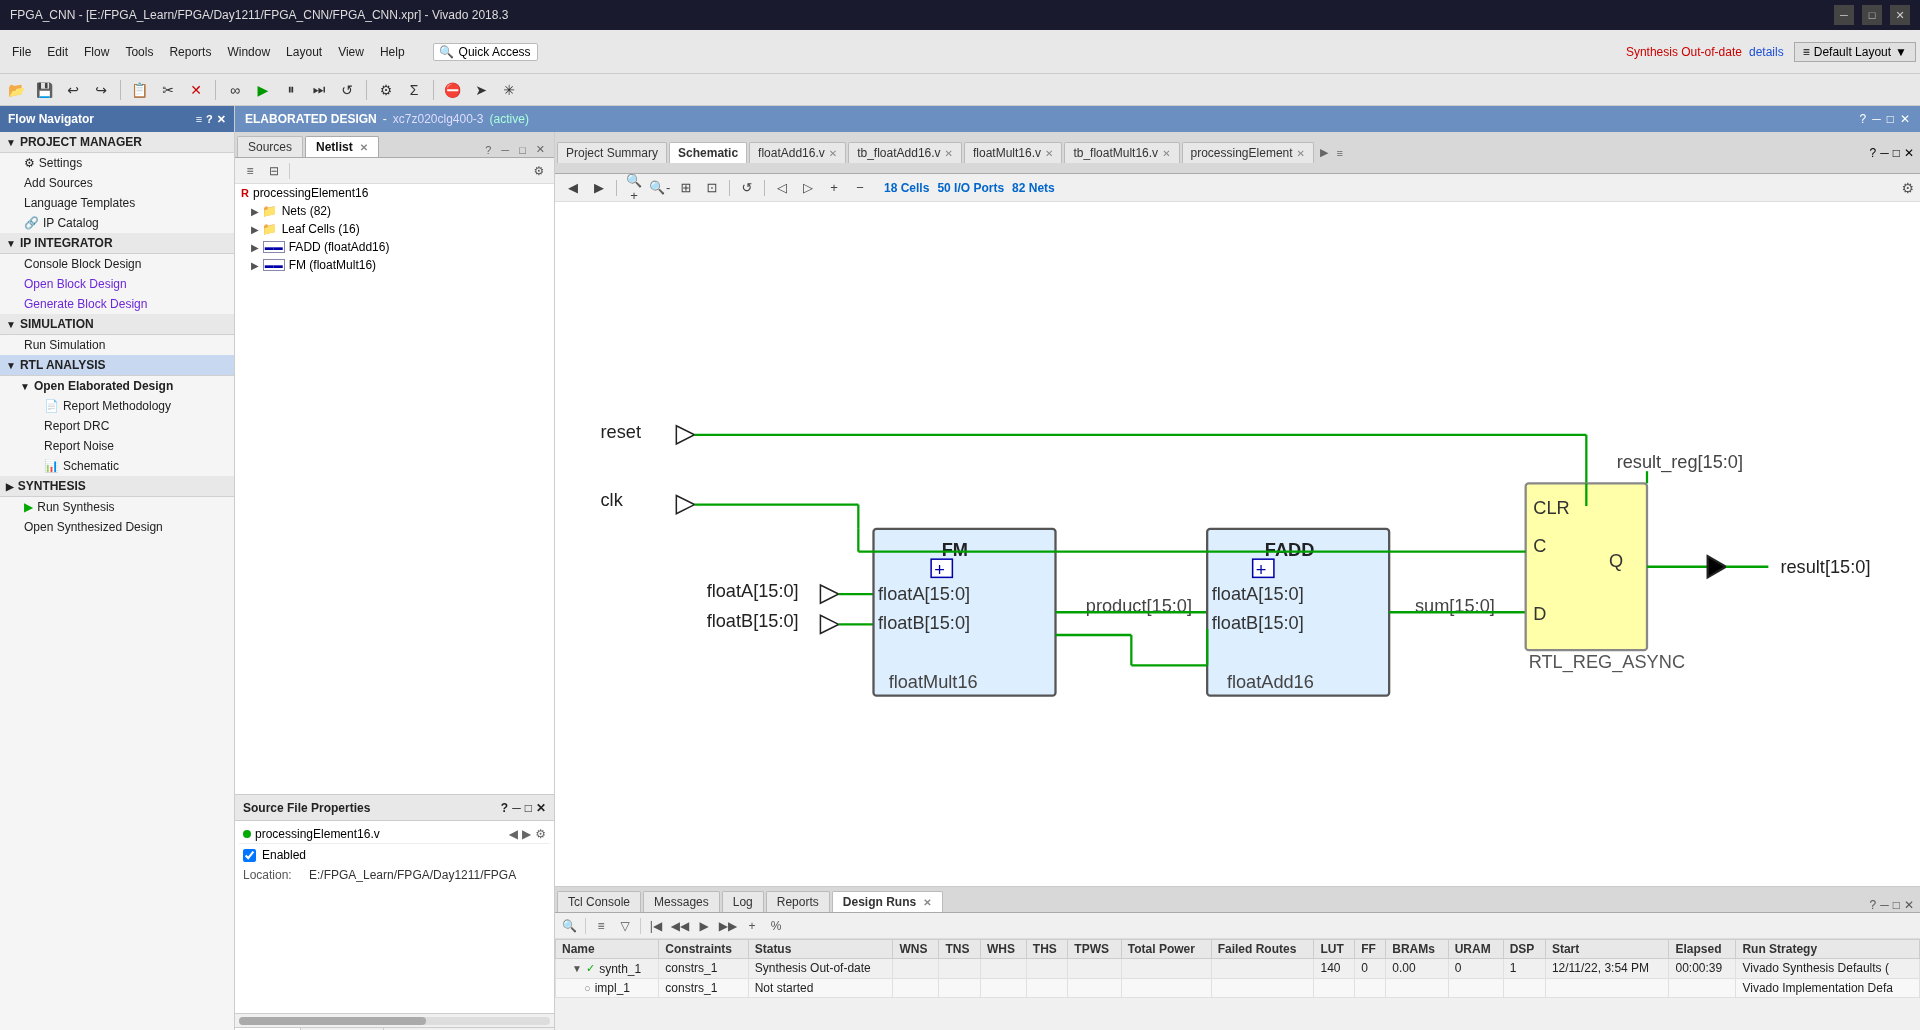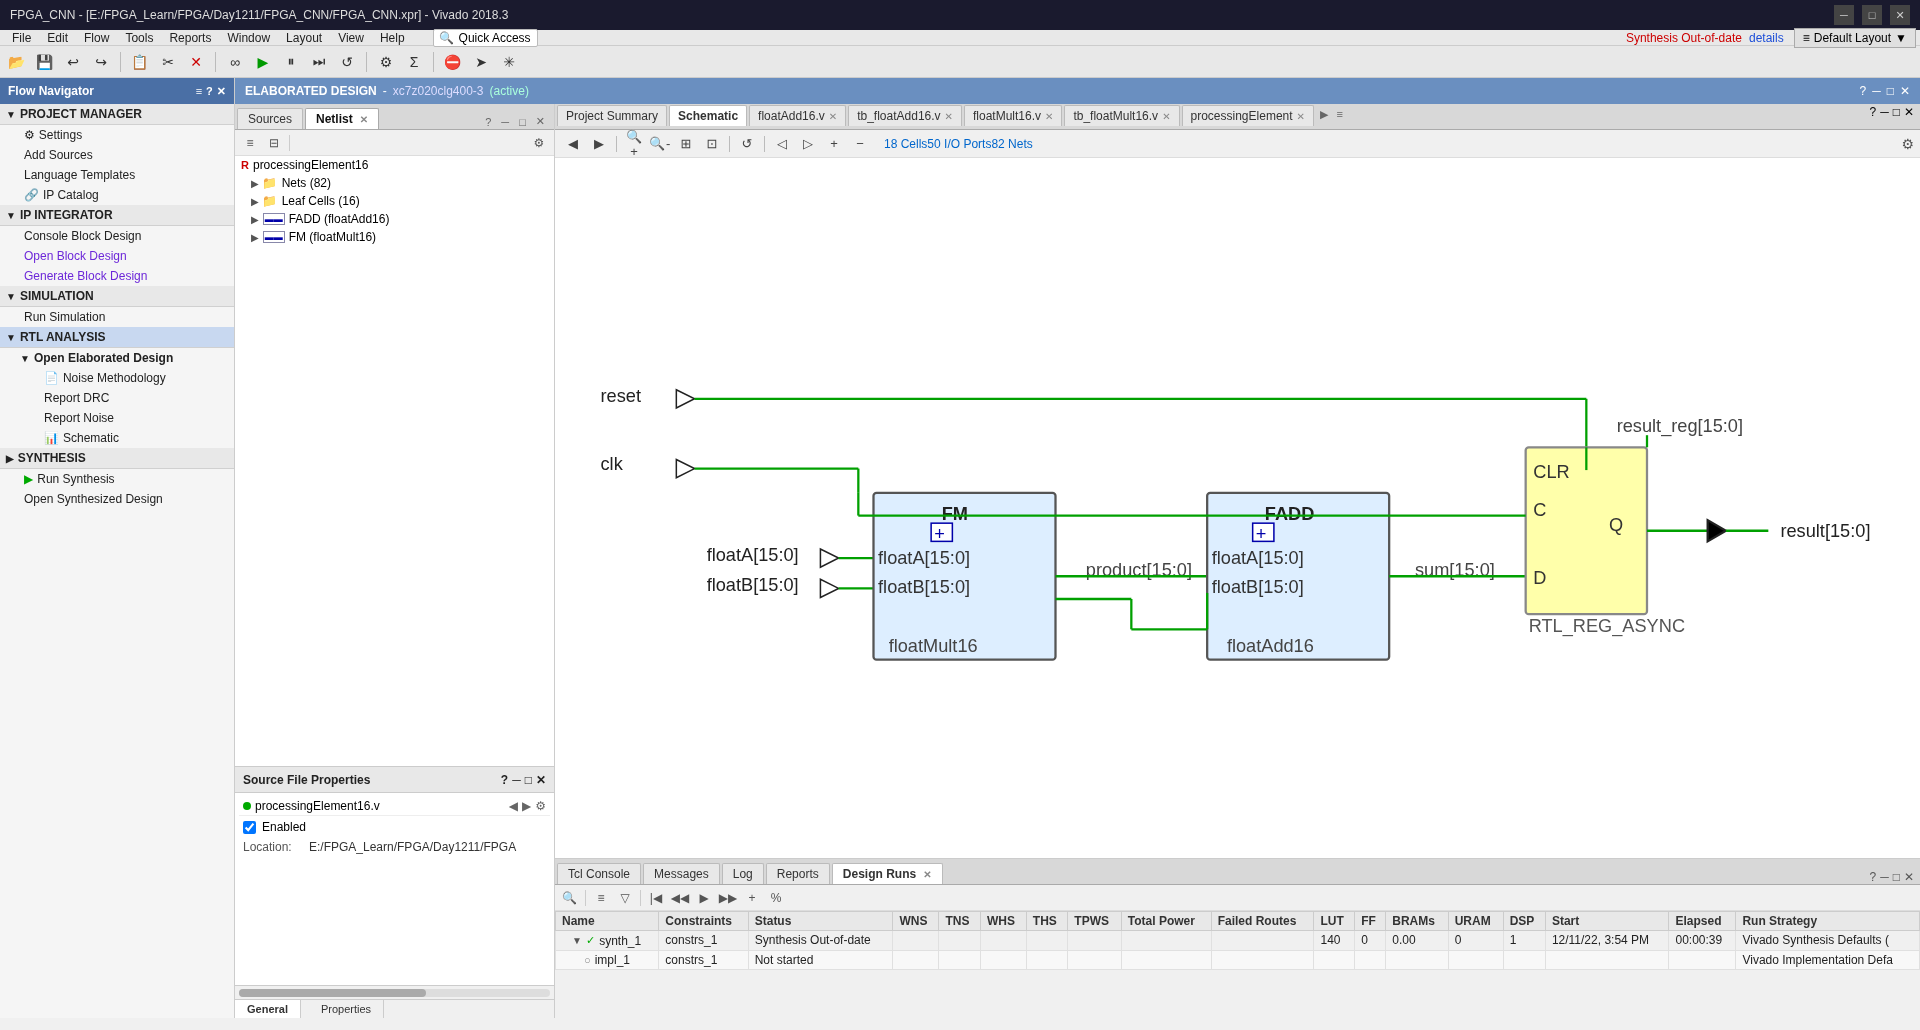--- a/index.html
+++ b/index.html
@@ -13,21 +13,21 @@
       display: flex;
       align-items: center;
       padding: 0 10px;
       justify-content: space-between;
     }
     #titlebar .win-controls { display: flex; gap: 8px; }
     #titlebar .win-btn { width: 20px; height: 20px; background: #444; border: none; color: #ccc; cursor: pointer; font-size: 11px; display: flex; align-items: center; justify-content: center; }
 
     
     #menubar {
-      height: 16px;
+      height: 44px;
       background: #e8e8e8;
       border-bottom: 1px solid #ccc;
       display: flex;
       align-items: center;
       padding: 0 4px;
     }
     #menubar .menu-item {
       padding: 2px 8px;
       cursor: pointer;
       font-size: 12px;
@@ -311,24 +311,24 @@
     .props-scroll-thumb { width: 60%; height: 8px; background: #aaa; border-radius: 4px; }
 
     
     #right-panel {
       flex: 1;
       display: flex;
       flex-direction: column;
     }
 
     #schematic-tab-bar {
-      height: 26px;
+      height: 42px;
       background: #d8d8d8;
       display: flex;
-      align-items: flex-start;
+      align-items: center;
       border-bottom: 1px solid #aaa;
       padding: 1px 2px;
       overflow: hidden;
     }
     .sch-tab {
       padding: 3px 8px;
       cursor: pointer;
       border: 1px solid #bbb;
       border-bottom: none;
       background: #e8e8e8;
@@ -351,21 +351,21 @@
       height: 28px;
       background: #f0f0f0;
       border-bottom: 1px solid #ddd;
       display: flex;
       align-items: center;
       padding: 0 6px;
       gap: 2px;
     }
     .sch-btn { width: 24px; height: 22px; border: 1px solid transparent; background: transparent; cursor: pointer; font-size: 13px; color: #444; display: flex; align-items: center; justify-content: center; }
     .sch-sep { width: 1px; height: 16px; background: #bbb; margin: 0 3px; }
-    .sch-info { display: flex; align-items: center; gap: 0; margin-left: 10px; font-size: 11px; color: #0066cc; }
+    .sch-info { display: flex; align-items: center; gap: 8px; margin-left: 10px; font-size: 11px; color: #0066cc; font-weight: bold; }
     .sch-info span { cursor: pointer; }
     .sch-gear { margin-left: auto; font-size: 14px; cursor: pointer; color: #555; }
 
     
     #schematic-canvas {
       flex: 1;
       background: white;
       position: relative;
       overflow: hidden;
     }
@@ -572,21 +572,21 @@
       <div class="nav-section-header" style="background:#c8d8f0;">
         <span class="chevron">▼</span>
         <span>RTL ANALYSIS</span>
       </div>
       <div class="nav-item" style="padding-left:20px; font-weight:bold;">
         <span style="font-size:10px;">▼</span>
         <span>Open Elaborated Design</span>
       </div>
       <div class="nav-item sub-sub-item">
         <span>📄</span>
-        <span>Noise Methodology</span>
+        <span>Report Methodology</span>
       </div>
       <div class="nav-item sub-sub-item">
         <span>Report DRC</span>
       </div>
       <div class="nav-item sub-sub-item">
         <span>Report Noise</span>
       </div>
       <div class="nav-item sub-sub-item">
         <span>📊</span>
         <span>Schematic</span>

